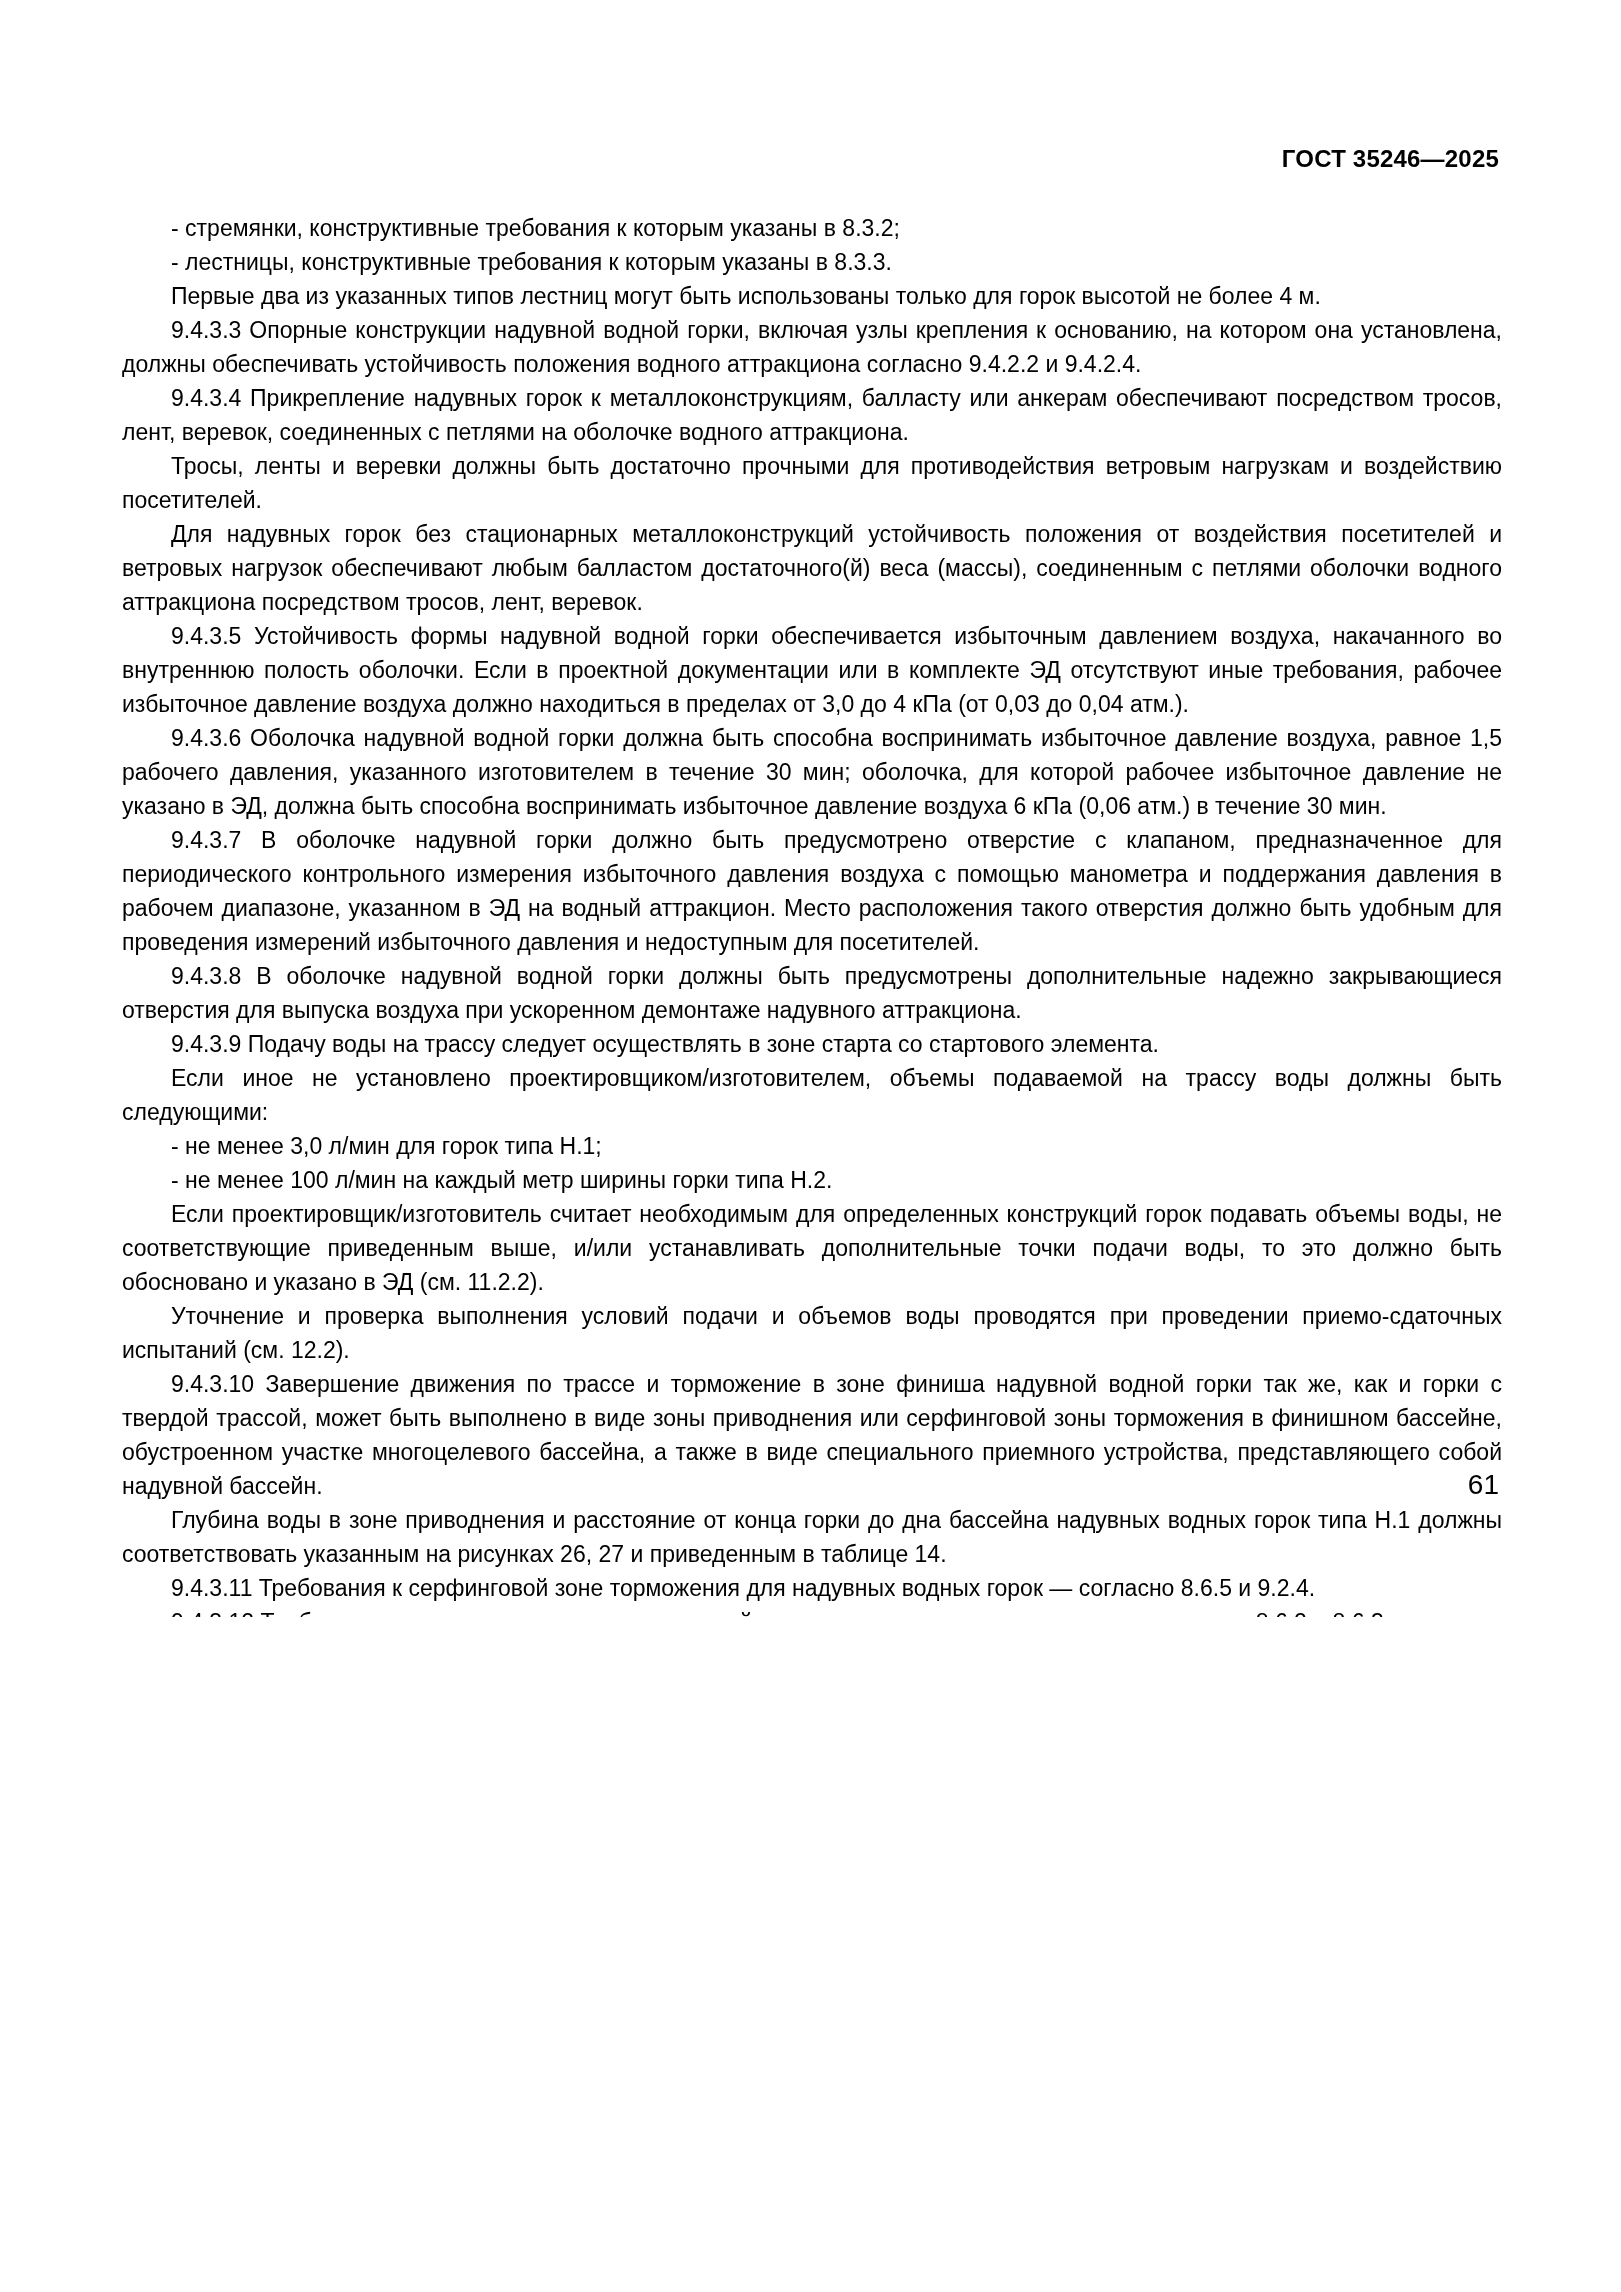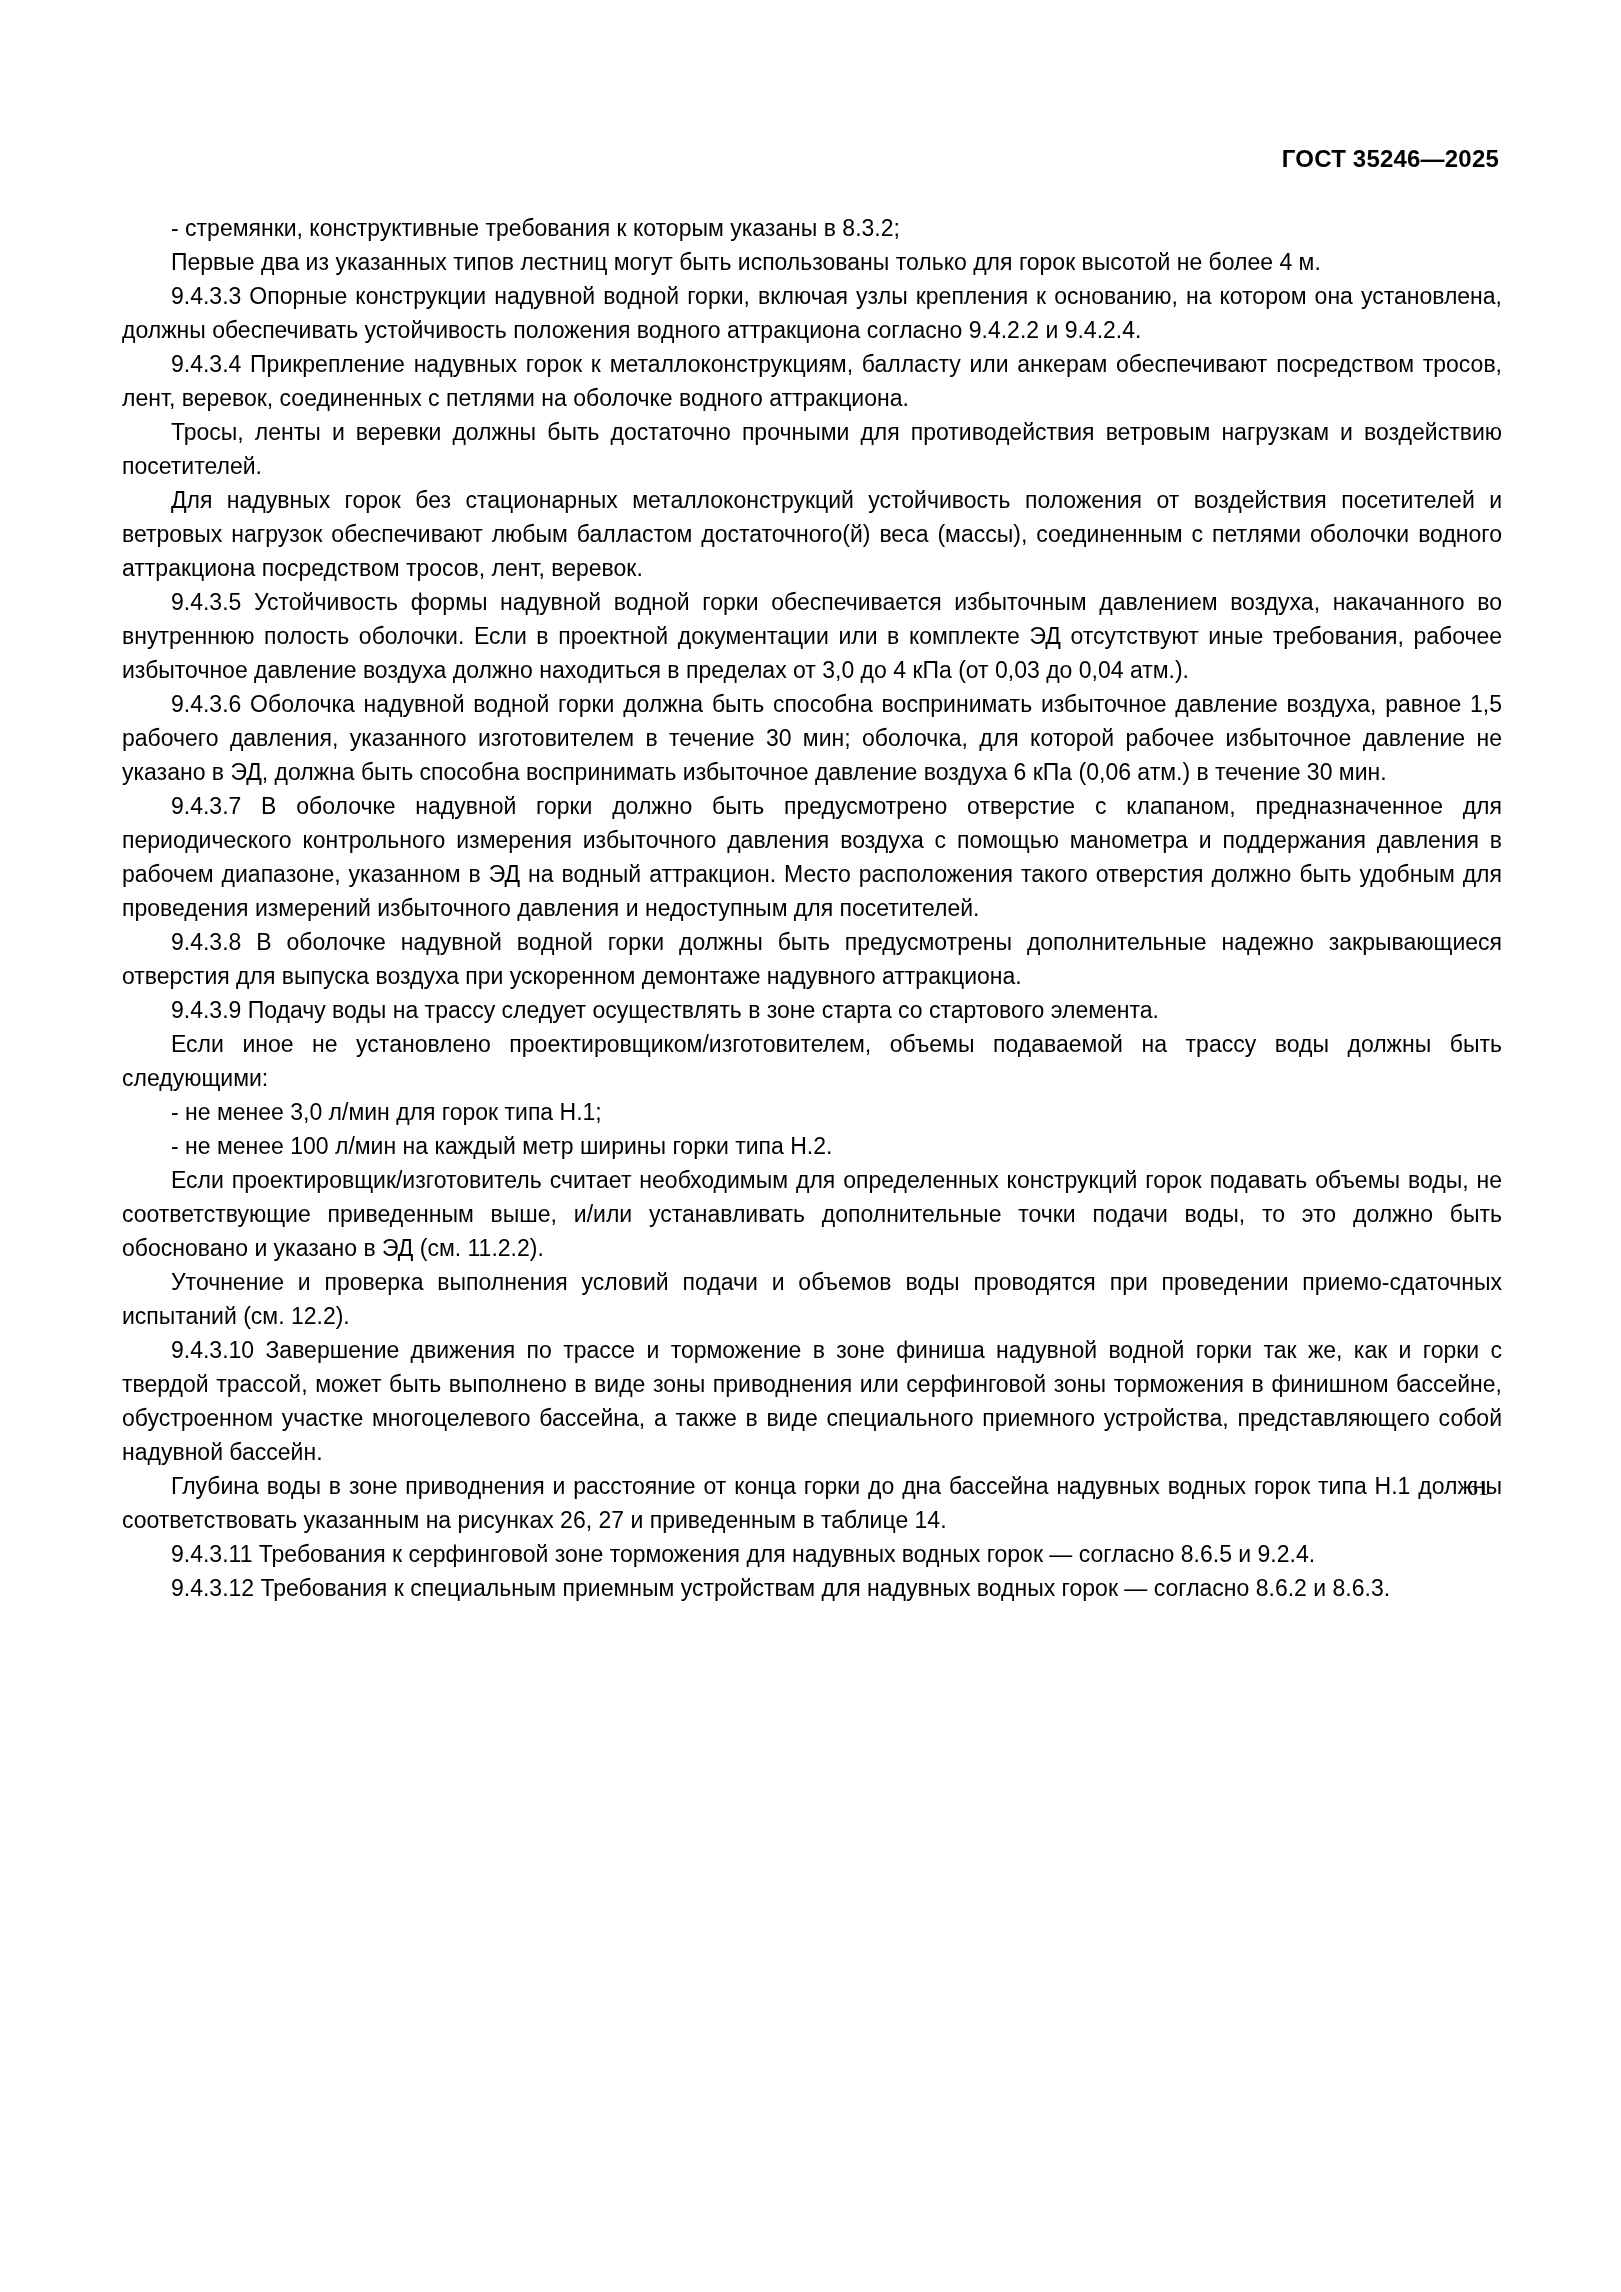--- a/index.html
+++ b/index.html
@@ -50,34 +50,34 @@
   }
   p.dash {
     text-indent: 49px;
   }
   p.last {
     text-align: left;
   }
   .footer-page {
     position: absolute;
     bottom: 116px;
-    right: 132px;
-    font-size: 22px;
-    font-family: Liberation Serif, serif;
+    right: 122px;
+    font-size: 28px;
   }
 </style>
 </head>
 <body>
 
 <div class="page">
 
   <div class="header">ГОСТ 35246—2025</div>
 
   <div class="content">
     <p class="dash">- стремянки, конструктивные требования к которым указаны в 8.3.2;</p>
+    <p class="dash">- лестницы, конструктивные требования к которым указаны в 8.3.3.</p>
     <p class="indent">Первые два из указанных типов лестниц могут быть использованы только для горок высотой не более 4 м.</p>
     <p class="indent">9.4.3.3 Опорные конструкции надувной водной горки, включая узлы крепления к основанию, на котором она установлена, должны обеспечивать устойчивость положения водного аттракциона согласно 9.4.2.2 и 9.4.2.4.</p>
     <p class="indent">9.4.3.4 Прикрепление надувных горок к металлоконструкциям, балласту или анкерам обеспечивают посредством тросов, лент, веревок, соединенных с петлями на оболочке водного аттракциона.</p>
     <p class="indent">Тросы, ленты и веревки должны быть достаточно прочными для противодействия ветровым нагрузкам и воздействию посетителей.</p>
     <p class="indent">Для надувных горок без стационарных металлоконструкций устойчивость положения от воздействия посетителей и ветровых нагрузок обеспечивают любым балластом достаточного(й) веса (массы), соединенным с петлями оболочки водного аттракциона посредством тросов, лент, веревок.</p>
     <p class="indent">9.4.3.5 Устойчивость формы надувной водной горки обеспечивается избыточным давлением воздуха, накачанного во внутреннюю полость оболочки. Если в проектной документации или в комплекте ЭД отсутствуют иные требования, рабочее избыточное давление воздуха должно находиться в пределах от 3,0 до 4 кПа (от 0,03 до 0,04 атм.).</p>
     <p class="indent">9.4.3.6 Оболочка надувной водной горки должна быть способна воспринимать избыточное давление воздуха, равное 1,5 рабочего давления, указанного изготовителем в течение 30 мин; оболочка, для которой рабочее избыточное давление не указано в ЭД, должна быть способна воспринимать избыточное давление воздуха 6 кПа (0,06 атм.) в течение 30 мин.</p>
     <p class="indent">9.4.3.7 В оболочке надувной горки должно быть предусмотрено отверстие с клапаном, предназначенное для периодического контрольного измерения избыточного давления воздуха с помощью манометра и поддержания давления в рабочем диапазоне, указанном в ЭД на водный аттракцион. Место расположения такого отверстия должно быть удобным для проведения измерений избыточного давления и недоступным для посетителей.</p>
     <p class="indent">9.4.3.8 В оболочке надувной водной горки должны быть предусмотрены дополнительные надежно закрывающиеся отверстия для выпуска воздуха при ускоренном демонтаже надувного аттракциона.</p>
     <p class="indent">9.4.3.9 Подачу воды на трассу следует осуществлять в зоне старта со стартового элемента.</p>

